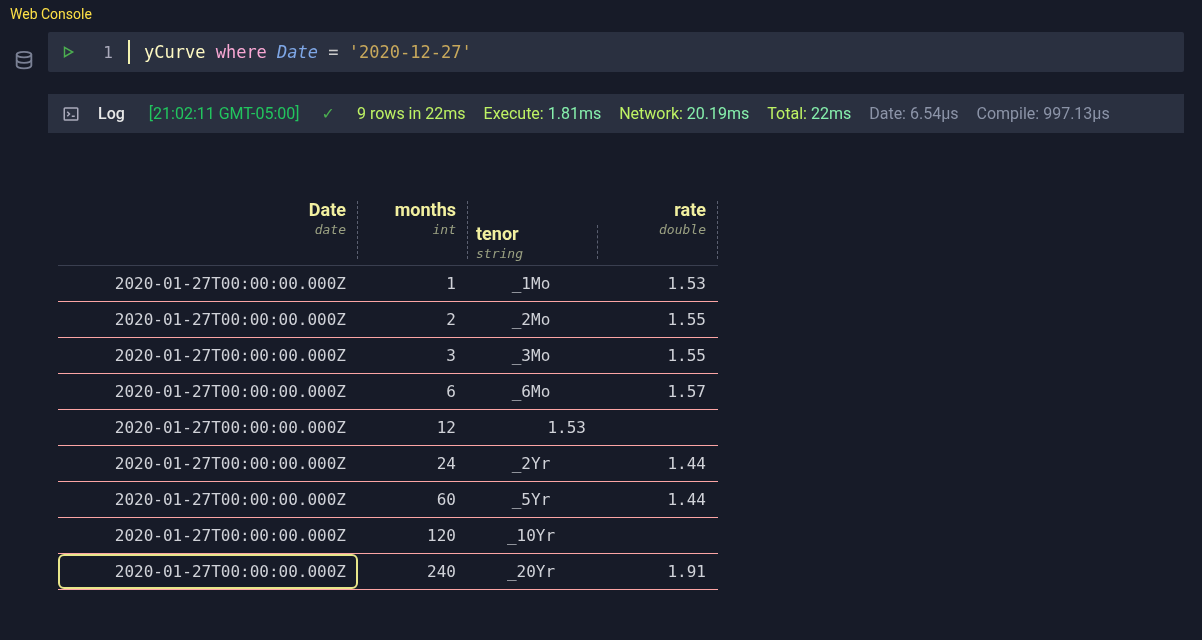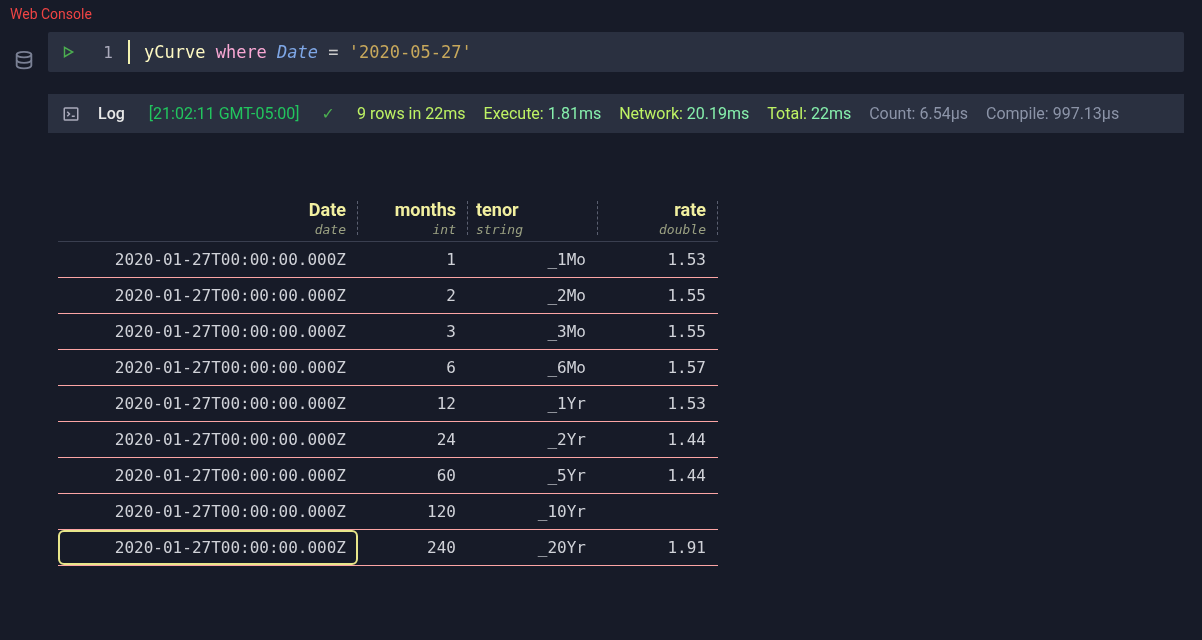--- a/index.html
+++ b/index.html
@@ -7,21 +7,21 @@
       background: #171b28;
       color: #d4d4d4;
       font-family: -apple-system, BlinkMacSystemFont, "Segoe UI", Roboto, sans-serif;
       font-size: 14px;
       width: 1202px;
       height: 640px;
       overflow: hidden;
     }
     .header {
       padding: 6px 10px;
-      color: #ef4444;
+      color: #fde047;
       font-size: 14px;
     }
     .main-area {
       display: flex;
     }
     .sidebar {
       width: 48px;
       padding-top: 16px;
       display: flex;
       flex-direction: column;
@@ -114,39 +114,39 @@
       font-family: -apple-system, BlinkMacSystemFont, "Segoe UI", Roboto, sans-serif;
     }
     .th-type {
       color: #9aa082;
       font-style: italic;
       font-size: 13px;
       display: block;
       margin-top: 2px;
     }
     .th-left .th-name, .th-left .th-type { text-align: left; display:block;}
-    .th-left { text-align: left; }
+    .th-left { text-align: left; margin-top: 24px; }
     .th::after {
       content: "";
       position: absolute;
       right: 0; top: 8px; bottom: 6px;
       border-right: 1px dashed #5a5f70;
     }
     .tbody-row {
       display: grid;
       grid-template-columns: 300px 110px 130px 120px;
       border-bottom: 1px solid #fca5a5;
     }
     .td {
       padding: 8px 12px 8px 8px;
       font-size: 16px;
       color: #d0d2d8;
     }
     .td-r { text-align: right; }
-    .td-l { text-align: right; }
+    .td-l { text-align: center; }
     .row-selected {
       position: relative;
     }
     .row-selected .td:first-child {
       border: 2px solid #e8e68a;
       border-radius: 6px;
       padding: 6px 10px 6px 6px;
       margin: 0px;
     }
   </style>
@@ -173,21 +173,21 @@
           <polygon points="6 4 20 12 6 20 6 4"></polygon>
         </svg>
       </span>
       <span class="line-num">1</span>
       <span class="divider"></span>
       <span class="query-text">
         <span class="tok-ident">yCurve</span>
         <span class="tok-keyword">where</span>
         <span class="tok-col">Date</span>
         <span class="tok-op">=</span>
-        <span class="tok-str">'2020-05-27'</span>
+        <span class="tok-str">'2020-12-27'</span>
       </span>
     </div>
 
     <div class="log-bar">
       <span class="log-icon">
         <svg width="18" height="18" viewBox="0 0 24 24" fill="none" stroke="currentColor" stroke-width="2">
           <rect x="3" y="4" width="18" height="16" rx="1"></rect>
           <polyline points="7 9 10 12 7 15"></polyline>
           <line x1="13" y1="15" x2="17" y2="15"></line>
         </svg>
@@ -202,21 +202,21 @@
       </span>
       <span>
         <span class="kv">Network:</span>
         <span class="orange">20.19ms</span>
       </span>
       <span>
         <span class="kv">Total:</span>
         <span class="orange">22ms</span>
       </span>
       <span class="muted">
-        <span>Count:</span>
+        <span>Date:</span>
         <span>6.54µs</span>
       </span>
       <span class="muted">
         <span>Compile:</span>
         <span>997.13µs</span>
       </span>
     </div>
 
     <div class="table-wrap">
       <div class="thead-row" id="thead">
@@ -249,21 +249,20 @@
           </div>
           <div class="tbody-row">
             <div class="td td-r">2020-01-27T00:00:00.000Z</div>
             <div class="td td-r">6</div>
             <div class="td td-l">_6Mo</div>
             <div class="td td-r">1.57</div>
           </div>
           <div class="tbody-row">
             <div class="td td-r">2020-01-27T00:00:00.000Z</div>
             <div class="td td-r">12</div>
-            <div class="td td-l">_1Yr</div>
             <div class="td td-r">1.53</div>
           </div>
           <div class="tbody-row">
             <div class="td td-r">2020-01-27T00:00:00.000Z</div>
             <div class="td td-r">24</div>
             <div class="td td-l">_2Yr</div>
             <div class="td td-r">1.44</div>
           </div>
           <div class="tbody-row">
             <div class="td td-r">2020-01-27T00:00:00.000Z</div>

